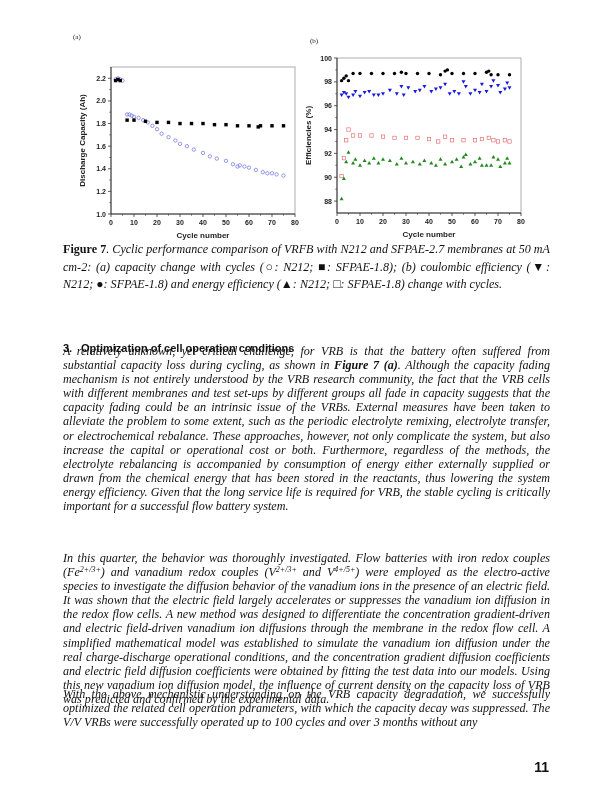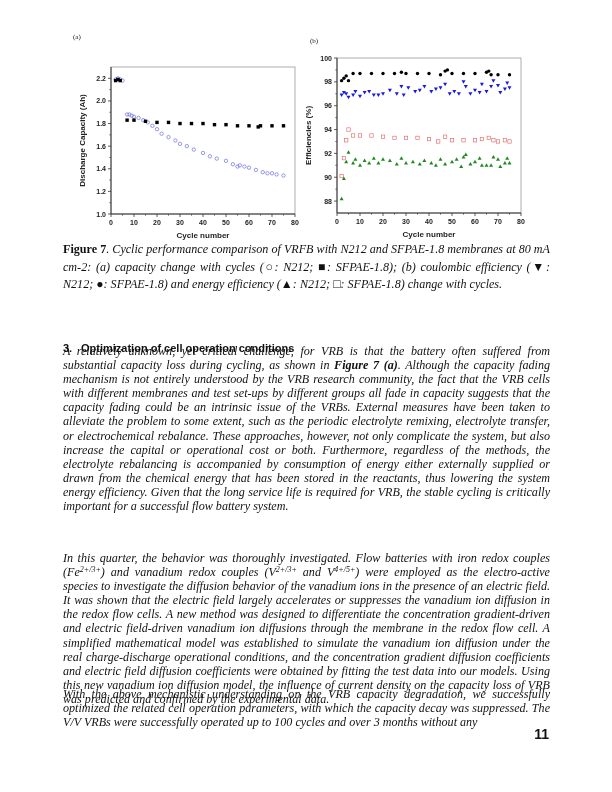--- a/index.html
+++ b/index.html
@@ -9,21 +9,21 @@
   #chart-b-wrap { left: 300px; top: 30px; width: 245px; height: 215px; }
   svg text { font-family: "Liberation Sans", sans-serif; }
   .caption { position: absolute; left: 63px; top: 241px; width: 487px; font-size: 12.1px; line-height: 17.5px; text-align: justify; }
   .caption i { font-style: italic; }
   .section-title { position: absolute; left: 63px; top: 314px; font-family: "Liberation Sans", sans-serif; font-weight: bold; font-size: 11px; margin-top: 28px; }
   .section-title .num { display: inline-block; width: 18px; }
   .para { position: absolute; left: 63px; width: 487px; font-size: 12.1px; line-height: 14.1px; text-align: justify; font-style: italic; }
   #p1 { top: 344px; }
   #p2 { top: 520px; margin-top: 31px; }
   #p3 { top: 687px; }
-  .page-num { position: absolute; right: 63px; top: 726px; font-family: "Liberation Sans", sans-serif; font-weight: bold; font-size: 14px; }
+  .page-num { position: absolute; right: 63px; top: 759px; font-family: "Liberation Sans", sans-serif; font-weight: bold; font-size: 14px; }
   sup { font-size: 8px; line-height: 0; vertical-align: 4px; }
 </style>
 </head>
 <body>
 
 <div class="chart-wrap" id="chart-a-wrap">
   <svg id="chart-a" width="250" height="215">
       <rect x="51" y="37" width="184" height="147" fill="none" stroke="#999" stroke-width="0.8"></rect>
       <line x1="51" y1="37" x2="51" y2="184" stroke="#333" stroke-width="1"></line>
       <line x1="51" y1="184" x2="235" y2="184" stroke="#333" stroke-width="1"></line>
@@ -321,21 +321,21 @@
         <polygon points="191.4,128.46153846153842 195.4,128.46153846153842 193.4,124.96153846153842" fill="#1e8a1e"></polygon>
         <polygon points="196,130.84615384615384 200,130.84615384615384 198,127.34615384615384" fill="#1e8a1e"></polygon>
         <polygon points="198.29999999999998,137.99999999999994 202.29999999999998,137.99999999999994 200.29999999999998,134.49999999999994" fill="#1e8a1e"></polygon>
         <polygon points="202.9,134.42307692307688 206.9,134.42307692307688 204.9,130.92307692307688" fill="#1e8a1e"></polygon>
         <polygon points="205.20000000000002,129.65384615384622 209.20000000000002,129.65384615384622 207.20000000000002,126.15384615384622" fill="#1e8a1e"></polygon>
         <polygon points="207.5,134.42307692307688 211.5,134.42307692307688 209.5,130.92307692307688" fill="#1e8a1e"></polygon>
       </g>
     </svg>
 </div>
 
-<div class="caption"><b>Figure 7</b><i>. Cyclic performance comparison of VRFB with N212 and SFPAE-1.8 membranes at 80 mA cm-2: (a) capacity change with cycles (○: N212; ■: SFPAE-1.8); (b) coulombic efficiency (▼: N212; ●: SFPAE-1.8) and energy efficiency (▲: N212; □: SFPAE-1.8) change with cycles.</i></div>
+<div class="caption"><b>Figure 7</b><i>. Cyclic performance comparison of VRFB with N212 and SFPAE-2.7 membranes at 50 mA cm-2: (a) capacity change with cycles (○: N212; ■: SFPAE-1.8); (b) coulombic efficiency (▼: N212; ●: SFPAE-1.8) and energy efficiency (▲: N212; □: SFPAE-1.8) change with cycles.</i></div>
 
 <div class="section-title"><span class="num">3.</span><span>Optimization of cell operation conditions</span></div>
 
 <div class="para" id="p1"><span>A relatively unknown, yet critical challenge, for VRB is that the battery often suffered from substantial capacity loss during cycling, as shown in </span><b>Figure 7 (a)</b><span>. Although the capacity fading mechanism is not entirely understood by the VRB research community, the fact that the VRB cells with different membranes and test set-ups by different groups all fade in capacity suggests that the capacity fading could be an intrinsic issue of the VRBs. External measures have been taken to alleviate the problem to some extent, such as the periodic electrolyte remixing, electrolyte transfer, or electrochemical rebalance. These approaches, however, not only complicate the system, but also increase the capital or operational cost or both. Furthermore, regardless of the methods, the electrolyte rebalancing is accompanied by consumption of energy either externally supplied or drawn from the chemical energy that has been stored in the reactants, thus lowering the system energy efficiency. Given that the long service life is required for VRB, the stable cycling is critically important for a successful flow battery system.</span></div>
 
 <div class="para" id="p2"><span>In this quarter, the behavior was thoroughly investigated. Flow batteries with iron redox couples (Fe</span><sup>2+/3+</sup><span>) and vanadium redox couples (V</span><sup>2+/3+</sup><span> and V</span><sup>4+/5+</sup><span>) were employed as the electro-active species to investigate the diffusion behavior of the vanadium ions in the presence of an electric field. It was shown that the electric field largely accelerates or suppresses the vanadium ion diffusion in the redox flow cells. A new method was designed to differentiate the concentration gradient-driven and electric field-driven vanadium ion diffusions through the membrane in the redox flow cell. A simplified mathematical model was established to simulate the vanadium ion diffusion under the real charge-discharge operational conditions, and the concentration gradient diffusion coefficients and electric field diffusion coefficients were obtained by fitting the test data into our models. Using this new vanadium ion diffusion model, the influence of current density on the capacity loss of VRB was predicted and confirmed by the experimental data.</span></div>
 
 <div class="para" id="p3">With the above mechanistic understanding on the VRB capacity degradation, we successfully optimized the related cell operation parameters, with which the capacity decay was suppressed. The V/V VRBs were successfully operated up to 100 cycles and over 3 months without any</div>
 
 <div class="page-num">11</div>

